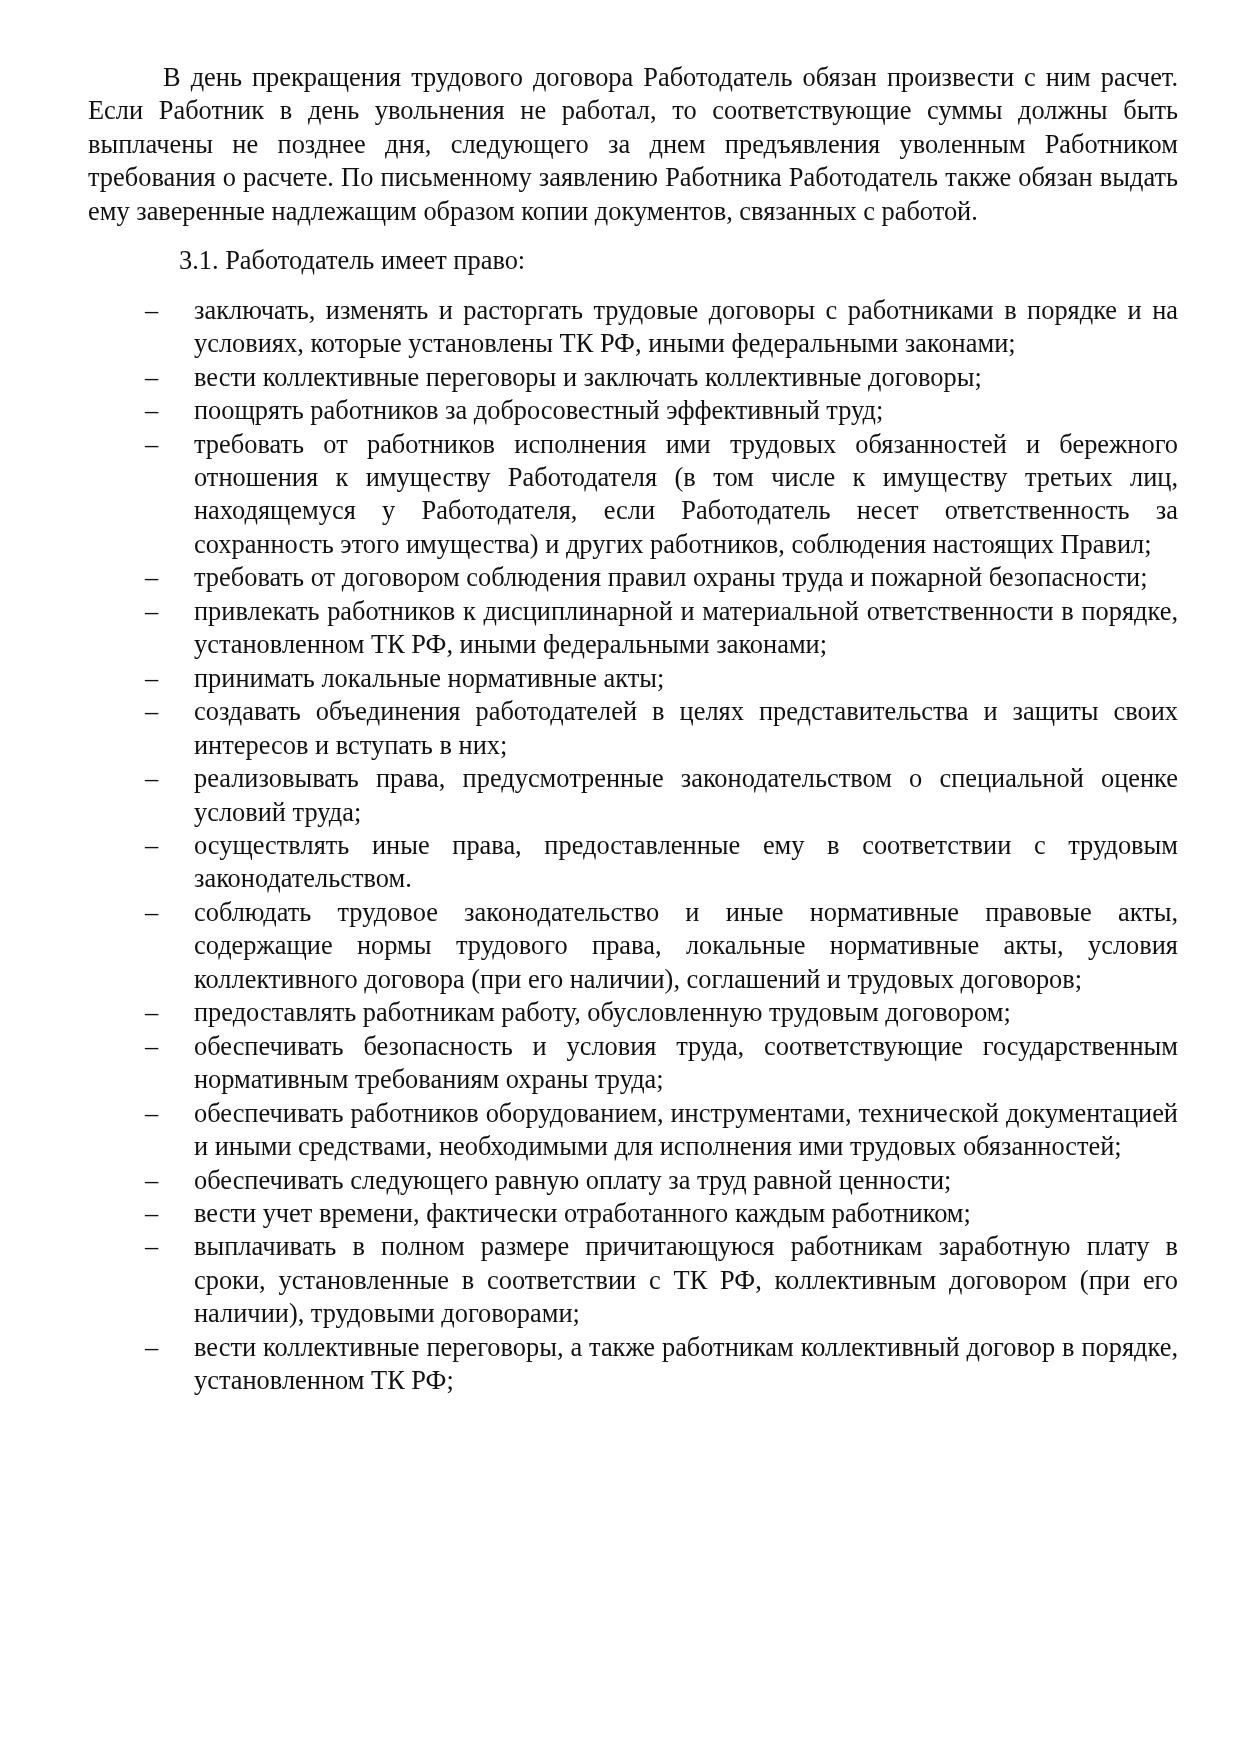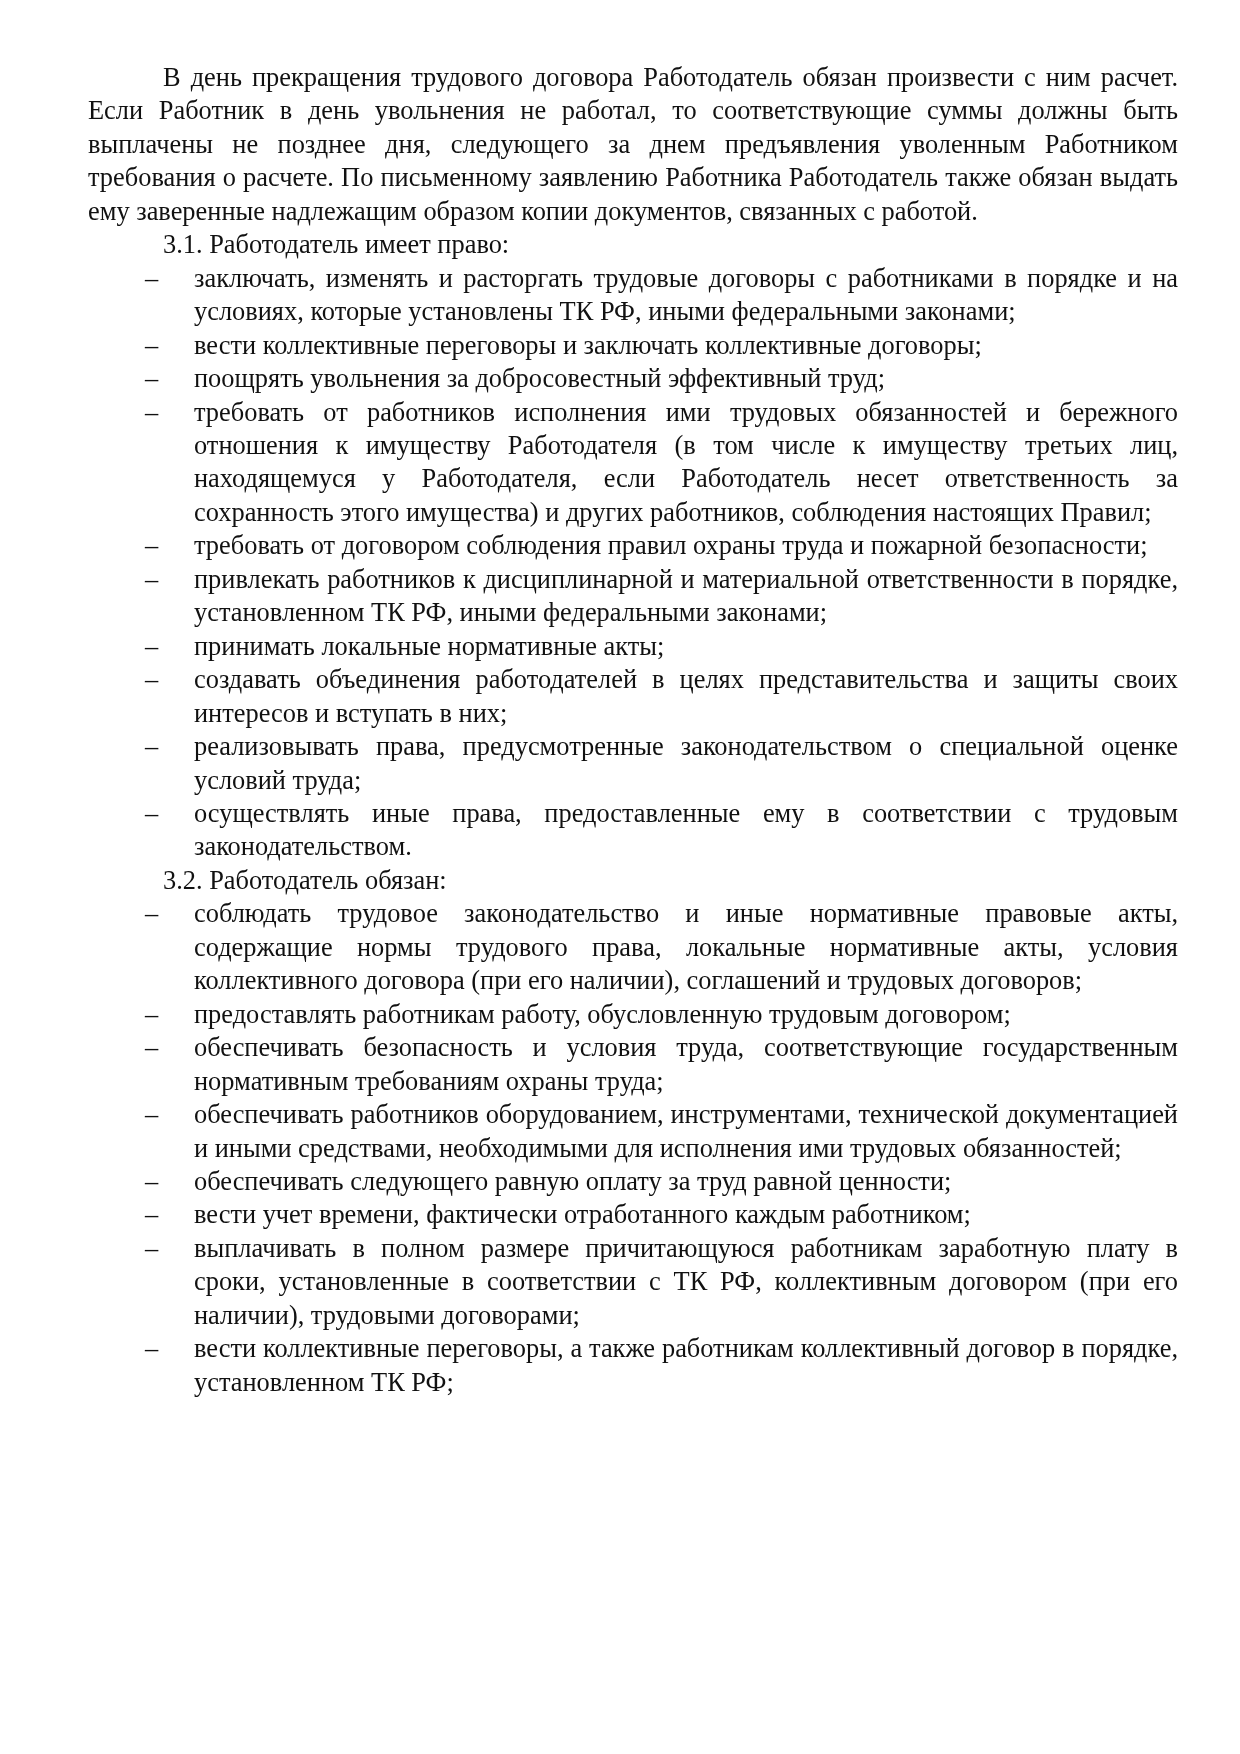--- a/index.html
+++ b/index.html
@@ -29,21 +29,21 @@
     text-indent: 75px;
     hyphens: none;
   }
   .heading {
     margin: 33.45px 0 0 0;
     text-align: center;
     font-weight: bold;
     letter-spacing: 0.1px;
   }
   .subhead {
-    margin: 0;
+    margin: 16px;
     padding-left: 75px;
   }
   ul.bullets {
     list-style: none;
     margin: 0;
     padding: 0;
   }
   ul.bullets li {
     position: relative;
     padding-left: 97px;
@@ -74,21 +74,21 @@
     <li>
         <span class="dash">–</span>
         <span class="txt">заключать, изменять и расторгать трудовые договоры с работниками в порядке и на условиях, которые установлены ТК РФ, иными федеральными законами;</span>
       </li>
     <li>
         <span class="dash">–</span>
         <span class="txt">вести коллективные переговоры и заключать коллективные договоры;</span>
       </li>
     <li>
         <span class="dash">–</span>
-        <span class="txt">поощрять увольнения за добросовестный эффективный труд;</span>
+        <span class="txt">поощрять работников за добросовестный эффективный труд;</span>
       </li>
     <li>
         <span class="dash">–</span>
         <span class="txt">требовать от работников исполнения ими трудовых обязанностей и бережного отношения к имуществу Работодателя (в том числе к имуществу третьих лиц, находящемуся у Работодателя, если Работодатель несет ответственность за сохранность этого имущества) и других работников, соблюдения настоящих Правил;</span>
       </li>
     <li>
         <span class="dash">–</span>
         <span class="txt">требовать от договором соблюдения правил охраны труда и пожарной безопасности;</span>
       </li>
     <li>
@@ -106,21 +106,20 @@
     <li>
         <span class="dash">–</span>
         <span class="txt">реализовывать права, предусмотренные законодательством о специальной оценке условий труда;</span>
       </li>
     <li>
         <span class="dash">–</span>
         <span class="txt">осуществлять иные права, предоставленные ему в соответствии с трудовым законодательством.</span>
       </li>
   </ul>
 
-  <p class="subhead">3.2. Работодатель обязан:</p>
 
   <ul class="bullets">
     <li>
         <span class="dash">–</span>
         <span class="txt">соблюдать трудовое законодательство и иные нормативные правовые акты, содержащие нормы трудового права, локальные нормативные акты, условия коллективного договора (при его наличии), соглашений и трудовых договоров;</span>
       </li>
     <li>
         <span class="dash">–</span>
         <span class="txt">предоставлять работникам работу, обусловленную трудовым договором;</span>
       </li>

